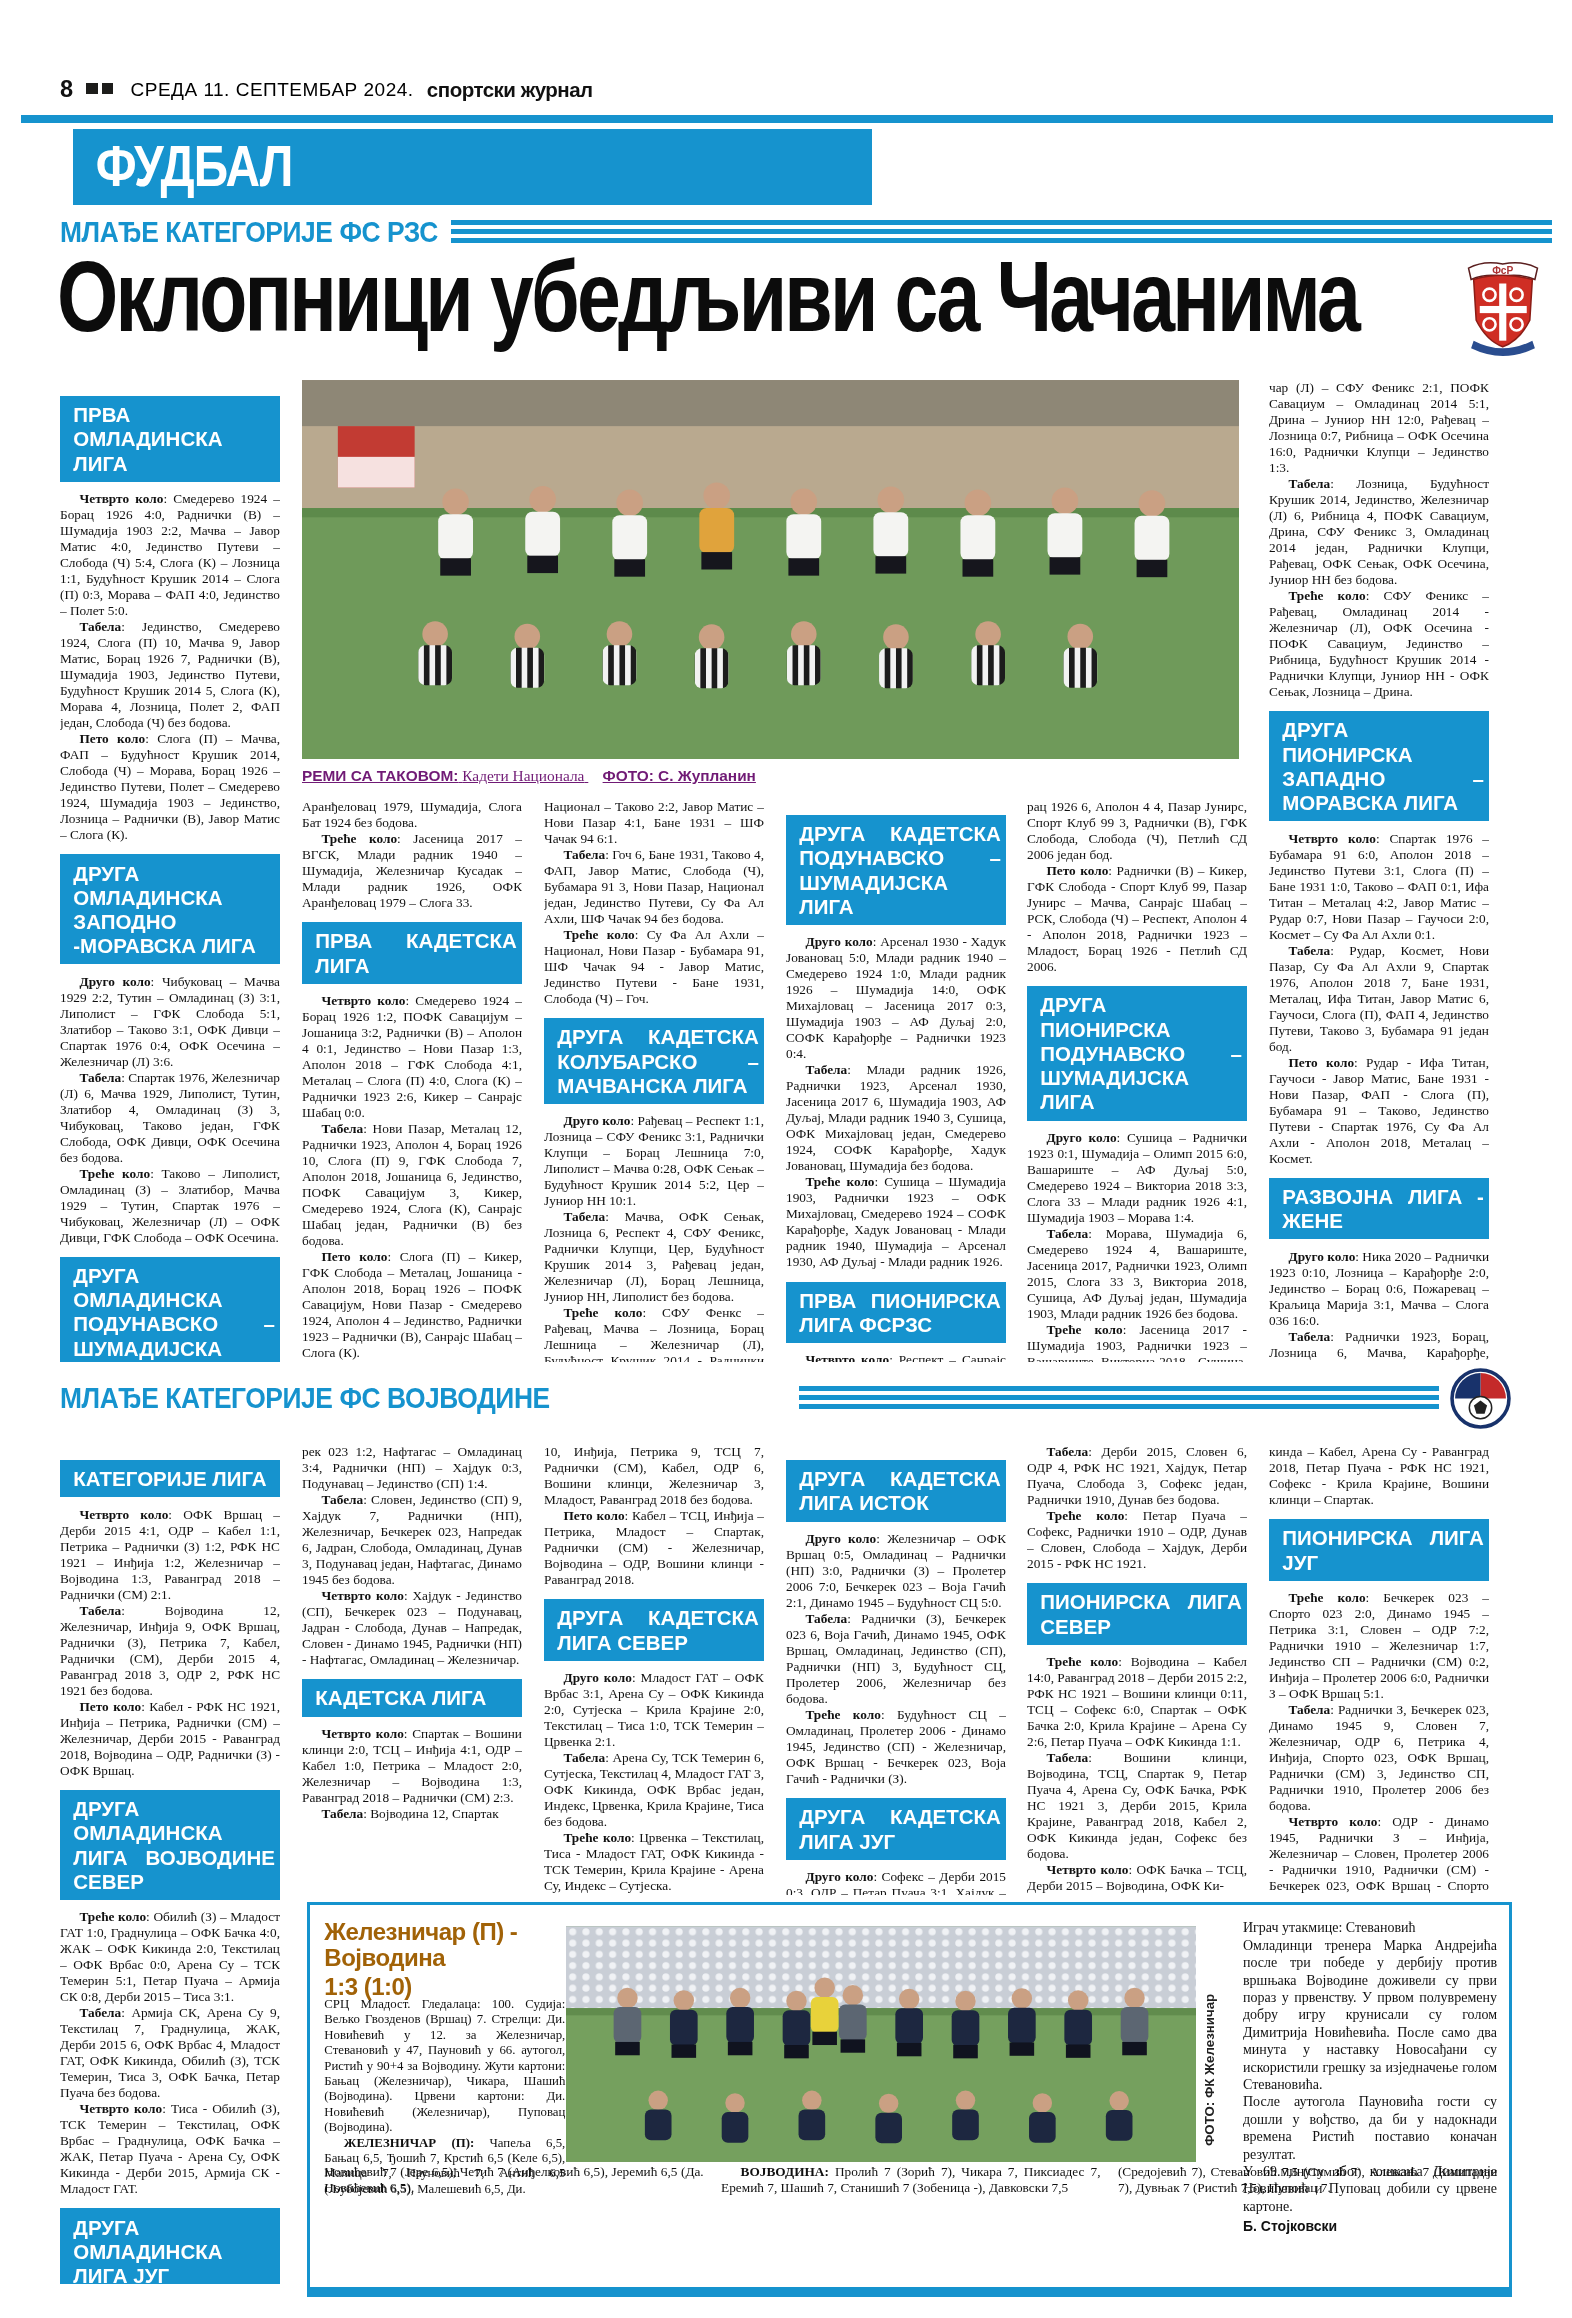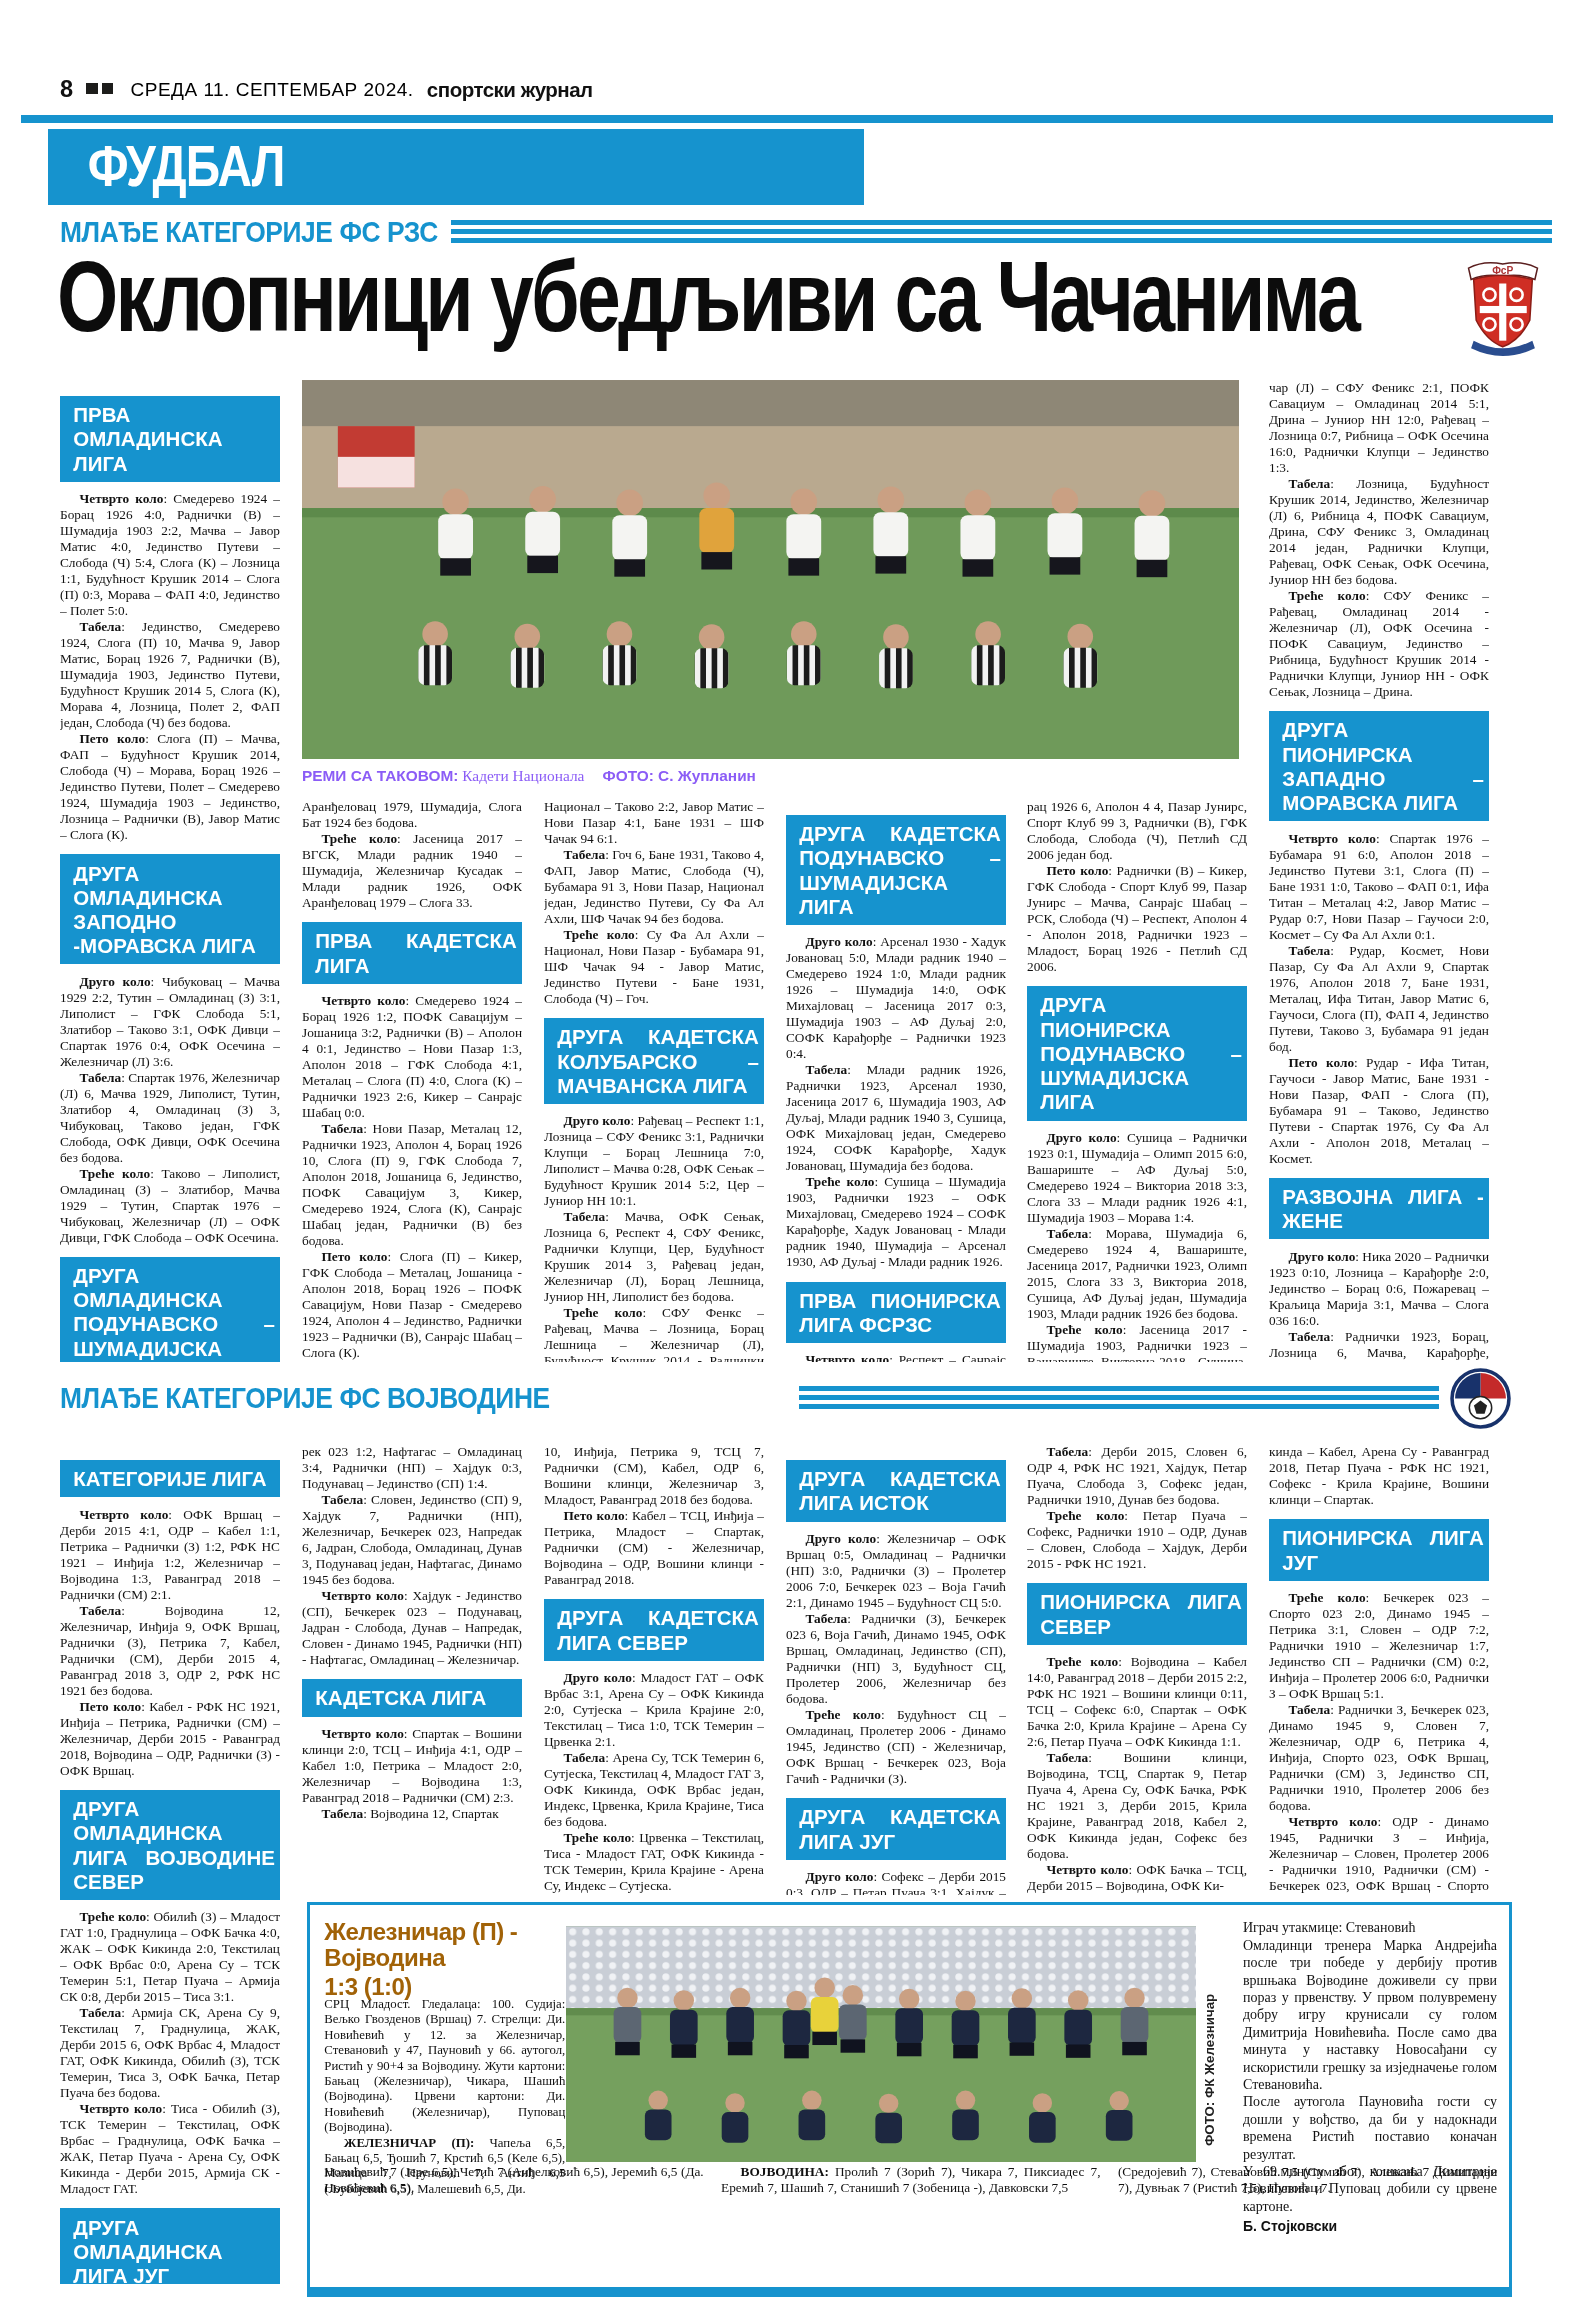--- a/index.html
+++ b/index.html
@@ -6,21 +6,21 @@
   .page{position:relative;width:1573px;height:2319px;background:#ffffff;overflow:hidden;
         font-family:"Liberation Serif",serif;color:#111;}
   
   .masthead{position:absolute;left:60px;top:76px;display:flex;align-items:center;gap:13.3px;}
   .pnum{font:900 23.6px "Liberation Sans",sans-serif;color:#111;}
   .sq{width:11.3px;height:11.3px;background:#1d1d1b;display:inline-block;margin-right:4.1px;}
   .mdate{font:400 19px "Liberation Sans",sans-serif;letter-spacing:0.5px;color:#000000;}
   .mbrand{font:900 20.5px "Liberation Sans",sans-serif;color:#111;letter-spacing:-0.5px;}
   .toprule{position:absolute;left:20.5px;top:115px;width:1532px;height:8.2px;background:#1693ce;}
   
-  .banner{position:absolute;left:48px;top:129px;width:799px;height:76px;background:#1693ce;padding-left:17px;}
+  .banner{position:absolute;left:73px;top:129px;width:799px;height:76px;background:#1693ce;}
   .banner span{display:block;padding:3.1px 0 0 27px;font:900 57px/1.2 "Liberation Sans",sans-serif;
                color:#fff;letter-spacing:-1px;transform:scaleX(.84);transform-origin:0 0;white-space:nowrap;}
   
   .kick{position:absolute;font:900 30px/1 "Liberation Sans",sans-serif;color:#1693ce;
         letter-spacing:-0.5px;transform:scaleX(.88);transform-origin:0 0;white-space:nowrap;}
   .klines{position:absolute;height:23.6px;}
   .klines i{display:block;height:5.1px;background:#1693ce;margin-bottom:4.1px;}
   
   .head{position:absolute;left:57px;top:249px;font:900 101px/0.95 "Liberation Sans",sans-serif;
         color:#0c0c0c;letter-spacing:-3.6px;transform:scaleX(.78);transform-origin:0 0;white-space:nowrap;}
@@ -28,21 +28,21 @@
   .col{position:absolute;width:220px;overflow:hidden;text-align:justify;}
   .lh{background:#1693ce;color:#fff;font:800 20.5px/1.18 "Liberation Sans",sans-serif;
       padding:7.2px 5.1px 6.1px 13.3px;margin:11.3px 0 9.2px 0;letter-spacing:0px;}
   .col .lh:first-child{margin-top:16px;}
   .p{font-size:13.3px;line-height:16px;margin:0;text-indent:19.5px;}
   .p.cont{text-indent:0;}
   .p b{font-family:"Liberation Serif",serif;}
   .sig{font:700 15.4px/20.5px "Liberation Sans",sans-serif;text-indent:0;margin-top:3.1px;}
   
   .photo{position:absolute;overflow:hidden;background:#7d9e6b;}
-  .cap{position:absolute;font:400 15.4px/1.2 "Liberation Serif",serif;color:#8b5cf6;}
+  .cap{position:absolute;font:400 15.4px/1.2 "Liberation Serif",serif;color:#701a75;text-decoration:underline;}
   .cap b{font-family:"Liberation Sans",sans-serif;font-weight:700;}
   .cap .cred{font-family:"Liberation Sans",sans-serif;font-weight:700;margin-left:14.3px;}
   
   .mbox{position:absolute;left:307px;top:1902px;width:1205px;height:395px;
         border:3.6px solid #1693ce;border-bottom-width:10.2px;background:#fff;box-sizing:border-box;}
   .mtitle{position:absolute;left:14.3px;top:14.3px;width:246px;
           font:900 24px/1.08 "Liberation Sans",sans-serif;letter-spacing:-0.5px;color:#a16207;}
   .mscore{font:900 24px/1.3 "Liberation Sans",sans-serif;}
   .mreport{position:absolute;left:14.3px;top:92px;width:241px;font-size:12.8px;line-height:15.4px;text-align:justify;}
   .mreport .p{font-size:12.8px;line-height:15.4px;}

